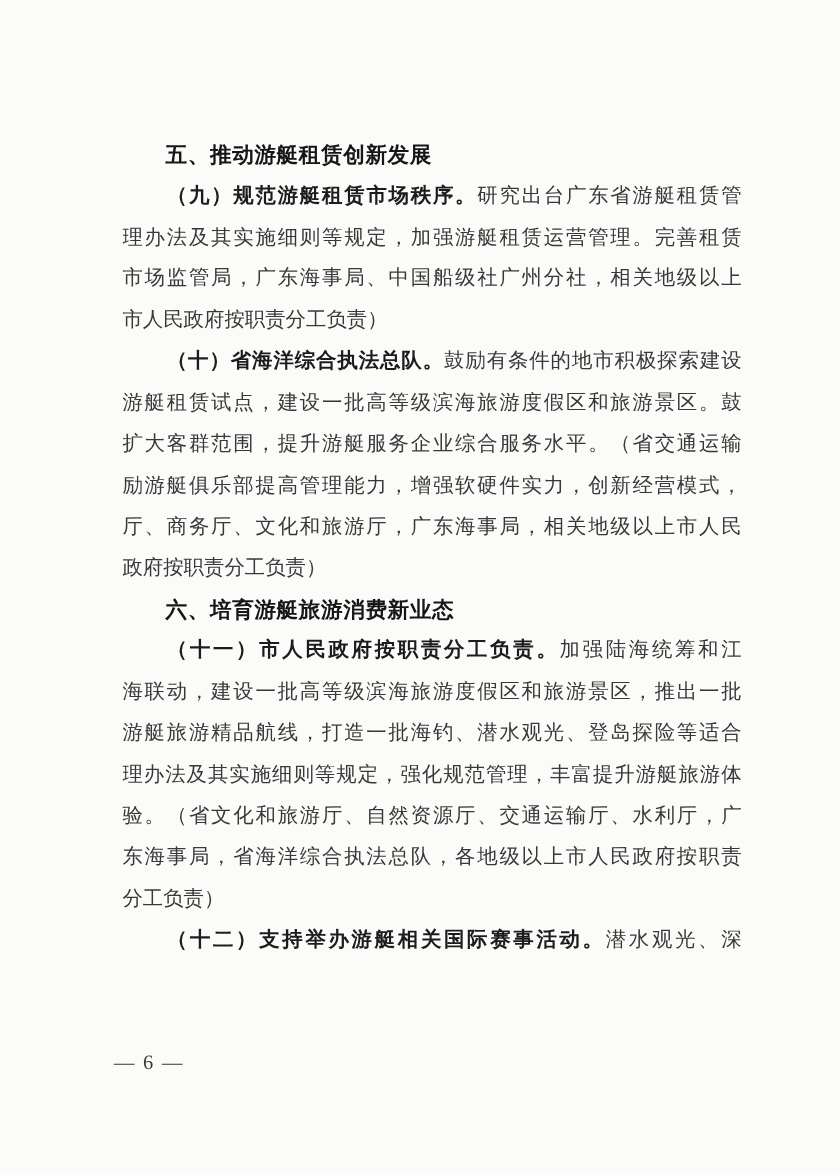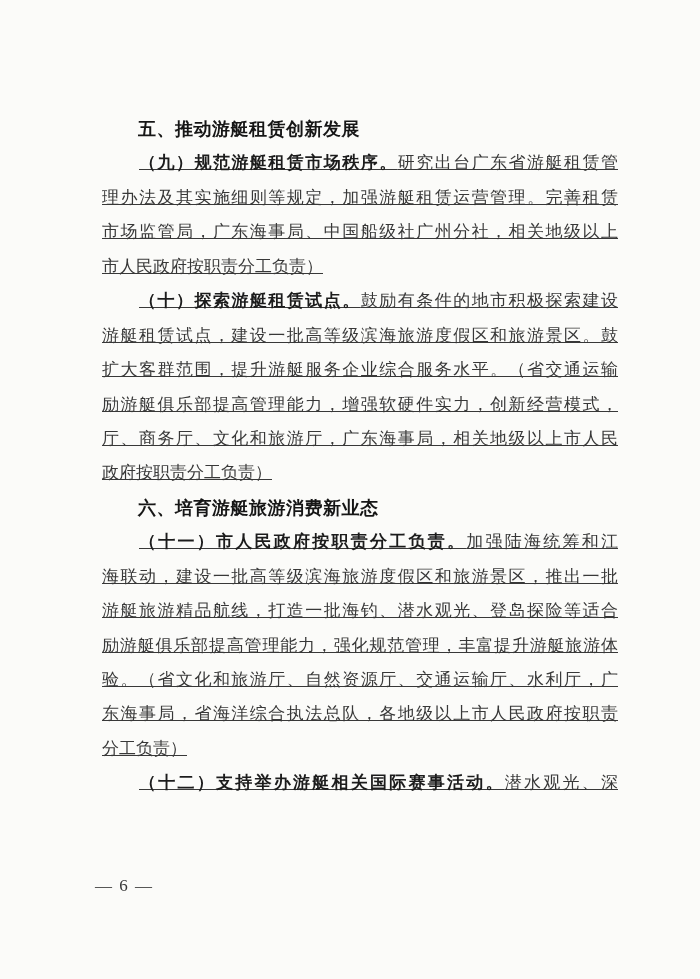--- a/index.html
+++ b/index.html
@@ -25,21 +25,20 @@
     width: 516px;
     color: var(--body-text);
     font-size: 17px;
     margin-left: 10px;
   }
   .doc-line {
     line-height: 34.45px;
     height: 34.45px;
     overflow: hidden;
     text-align: left;
-    text-decoration: underline;
   }
   .doc-line.just {
     text-align: justify;
     text-align-last: justify;
     text-justify: inter-character;
   }
   .doc-line.first {
     text-indent: 37px;
   }
   .lead {
@@ -67,30 +66,30 @@
 </style>
 </head>
 <body>
 
 <div class="doc">
     <div class="doc-heading">五、推动游艇租赁创新发展</div>
     <div class="doc-line just first"><b class="lead">（九）规范游艇租赁市场秩序。</b><span>研究出台广东省游艇租赁管</span></div>
     <div class="doc-line just">理办法及其实施细则等规定，加强游艇租赁运营管理。完善租赁</div>
     <div class="doc-line just">市场监管局，广东海事局、中国船级社广州分社，相关地级以上</div>
     <div class="doc-line">市人民政府按职责分工负责）</div>
-    <div class="doc-line just first"><b class="lead">（十）探索游艇租赁试点。</b><span>鼓励有条件的地市积极探索建设</span></div>
+    <div class="doc-line just first"><b class="lead">（十）省海洋综合执法总队。</b><span>鼓励有条件的地市积极探索建设</span></div>
     <div class="doc-line just">游艇租赁试点，建设一批高等级滨海旅游度假区和旅游景区。鼓</div>
     <div class="doc-line just">扩大客群范围，提升游艇服务企业综合服务水平。（省交通运输</div>
     <div class="doc-line just">励游艇俱乐部提高管理能力，增强软硬件实力，创新经营模式，</div>
     <div class="doc-line just">厅、商务厅、文化和旅游厅，广东海事局，相关地级以上市人民</div>
     <div class="doc-line">政府按职责分工负责）</div>
     <div class="doc-heading">六、培育游艇旅游消费新业态</div>
     <div class="doc-line just first"><b class="lead">（十一）市人民政府按职责分工负责。</b><span>加强陆海统筹和江</span></div>
     <div class="doc-line just">海联动，建设一批高等级滨海旅游度假区和旅游景区，推出一批</div>
     <div class="doc-line just">游艇旅游精品航线，打造一批海钓、潜水观光、登岛探险等适合</div>
-    <div class="doc-line just">励游艇俱乐部提高管理能力，强化规范管理，丰富提升游艇旅游体</div>
+    <div class="doc-line just">理办法及其实施细则等规定，强化规范管理，丰富提升游艇旅游体</div>
     <div class="doc-line just">验。（省文化和旅游厅、自然资源厅、交通运输厅、水利厅，广</div>
     <div class="doc-line just">东海事局，省海洋综合执法总队，各地级以上市人民政府按职责</div>
     <div class="doc-line">分工负责）</div>
     <div class="doc-line just first"><b class="lead">（十二）支持举办游艇相关国际赛事活动。</b><span>潜水观光、深</span></div>
   </div>
 
 <div class="page-number">— 6 —</div>
 
 </body></html>

